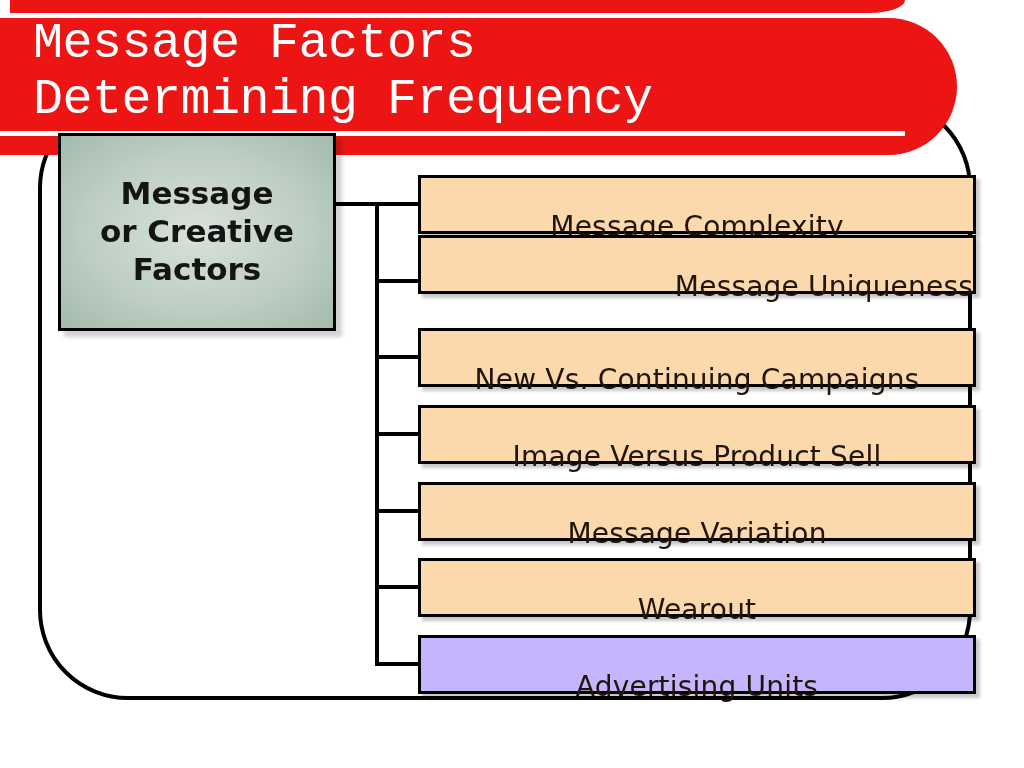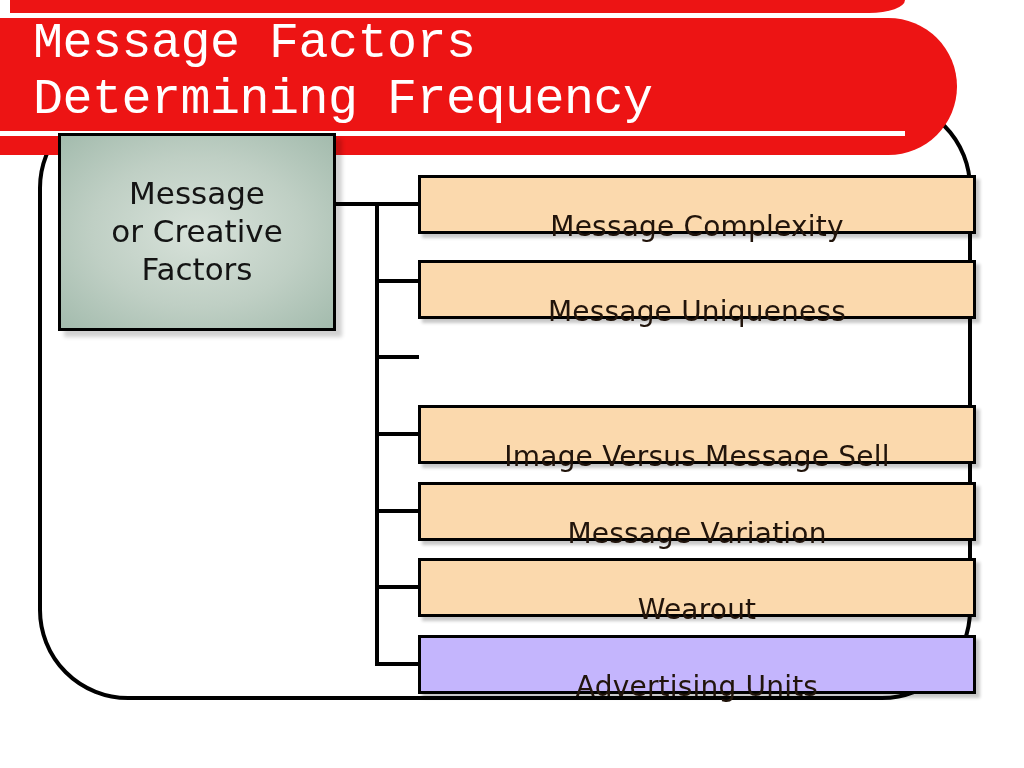--- a/index.html
+++ b/index.html
@@ -120,21 +120,21 @@
     border: 3px solid #000000;
     background: radial-gradient(ellipse at center, #D8E2DA 0%, #BFCFC4 55%, #A3BBAD 100%);
     display: flex;
     align-items: center;
     justify-content: center;
     z-index: 7;
     box-shadow: 6px 6px 4px rgba(0,0,0,0.18);
   }
   .source-box .label {
     font-size: 31px;
-    font-weight: normal;
+    font-weight: bold;
     color: #141414;
     text-align: center;
     line-height: 1.22;
     white-space: pre-line;
   }
 </style>
 </head>
 <body>
 
 <div class="stage">
@@ -146,25 +146,28 @@
   <div class="conn conn-stub" style="top:279px;"></div>
   <div class="conn conn-stub" style="top:355px;"></div>
   <div class="conn conn-stub" style="top:432px;"></div>
   <div class="conn conn-stub" style="top:509px;"></div>
   <div class="conn conn-stub" style="top:585px;"></div>
   <div class="conn conn-stub" style="top:662px;"></div>
 
   <div class="factor-box" style="top:175px;">
     <span class="label">Message Complexity</span>
   </div>
-  <div class="factor-box" style="top:260px;">
+  <div class="factor-box" style="top:235px;justify-content:flex-end;">
     <span class="label">Message Uniqueness</span>
   </div>
+  <div class="factor-box" style="top:328px;">
+    <span class="label">New Vs. Continuing Campaigns</span>
+  </div>
   <div class="factor-box" style="top:405px;">
-    <span class="label">Image Versus Message Sell</span>
+    <span class="label">Image Versus Product Sell</span>
   </div>
   <div class="factor-box" style="top:558px;">
     <span class="label">Wearout</span>
   </div>
   <div class="factor-box" style="top:482px;">
     <span class="label">Message Variation</span>
   </div>
   <div class="factor-box last" style="top:635px;">
     <span class="label">Advertising Units</span>
   </div>

